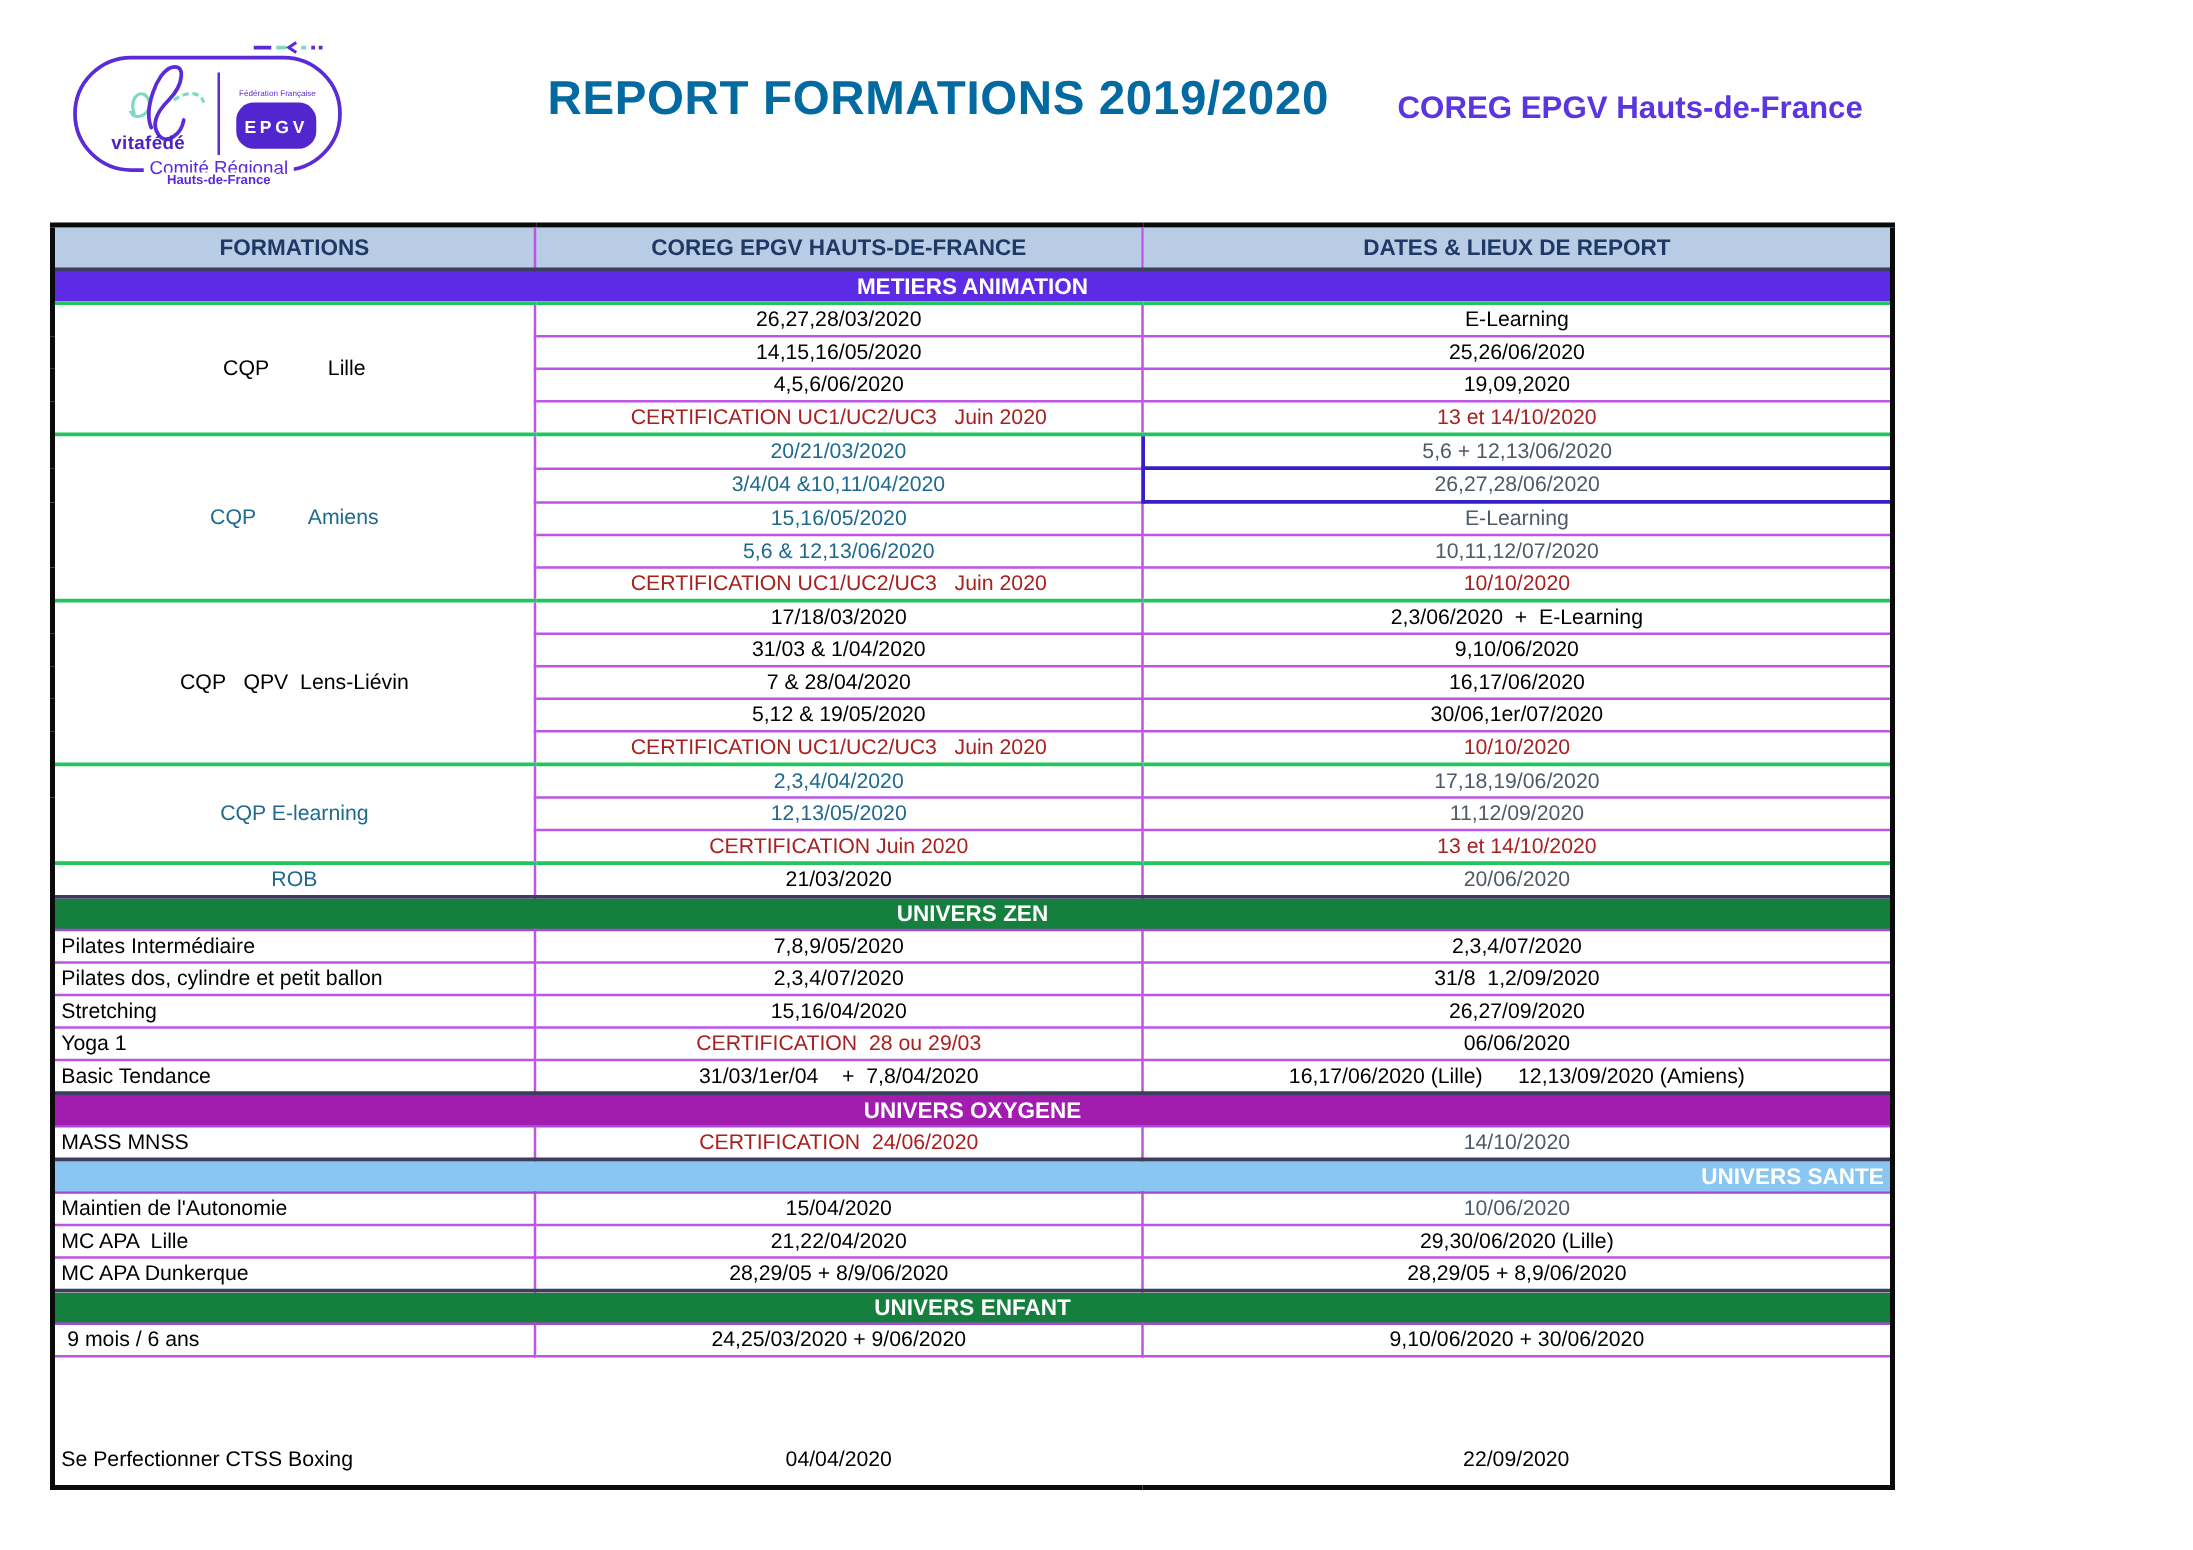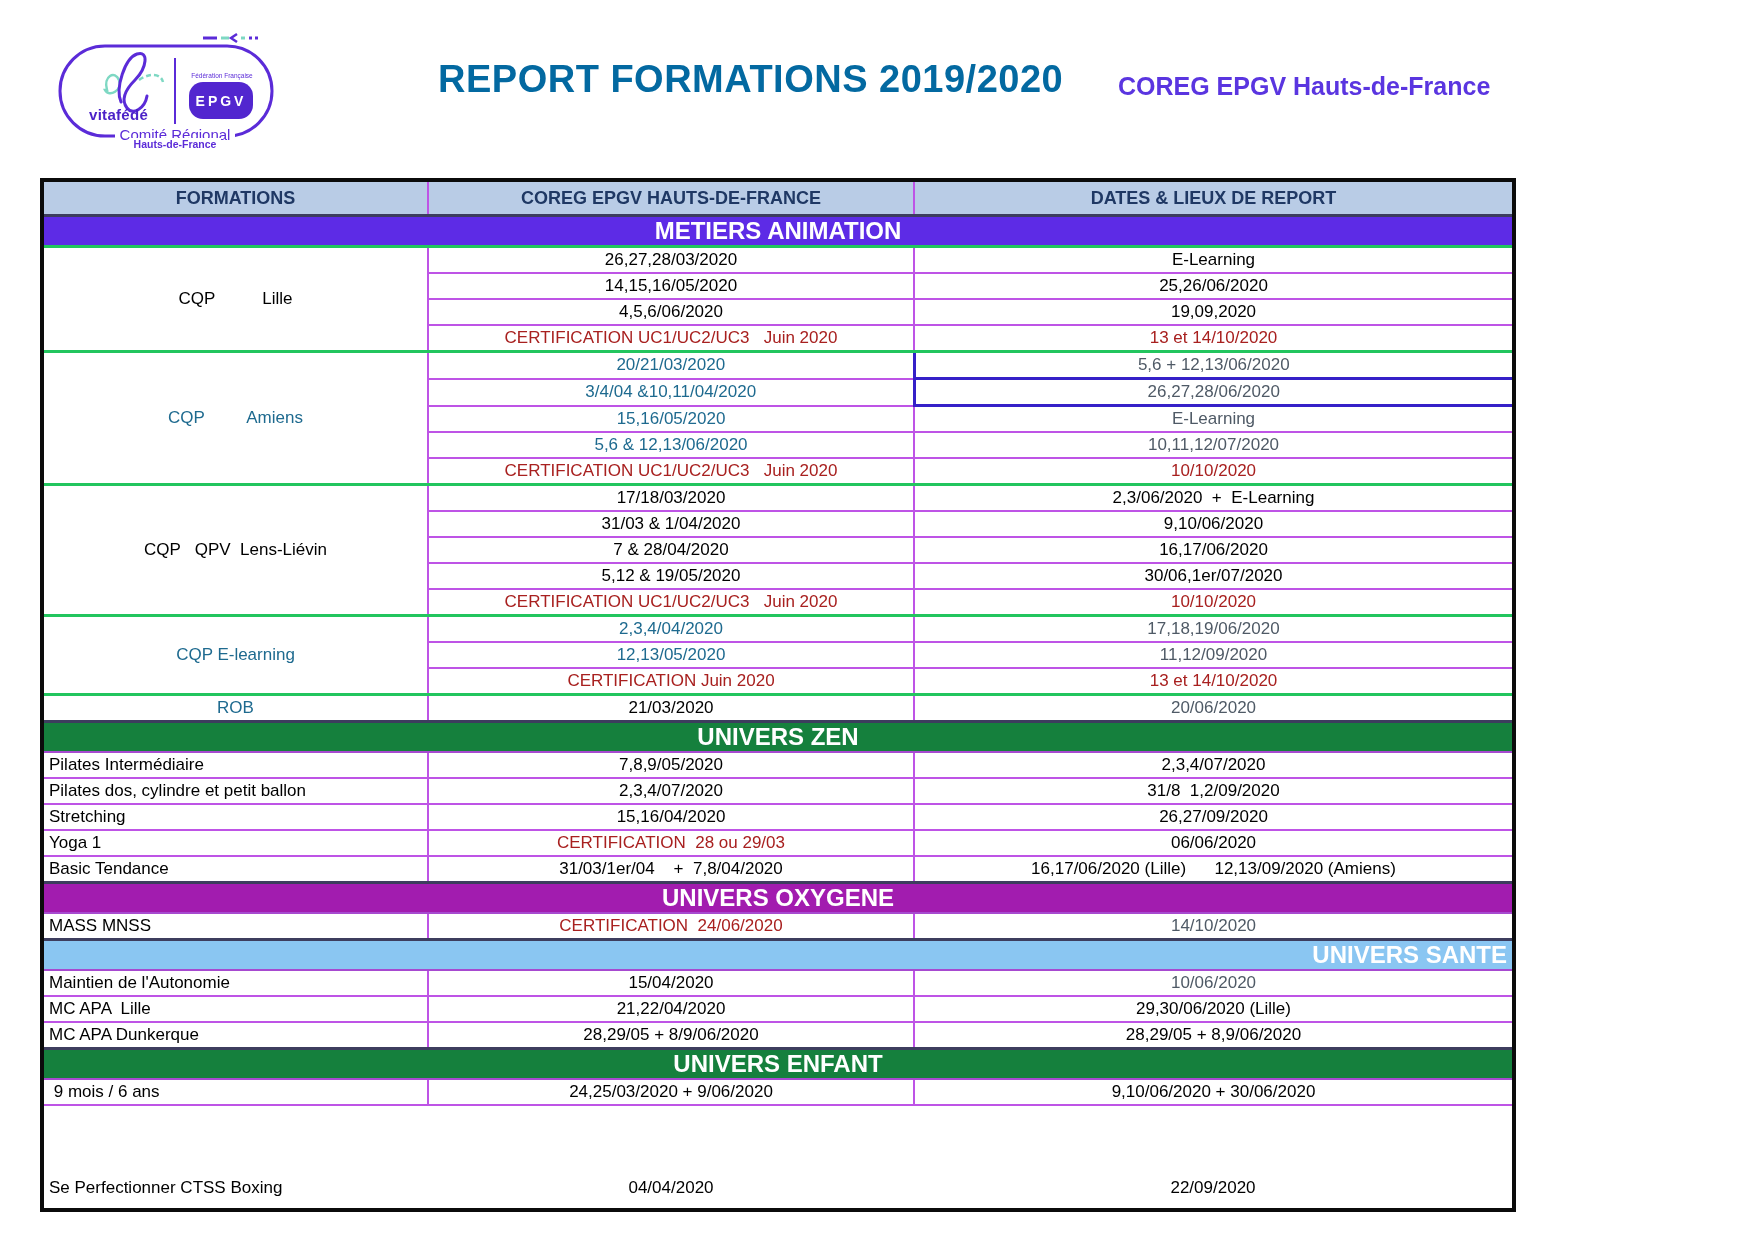--- a/index.html
+++ b/index.html
@@ -21,21 +21,21 @@
   .title{position:absolute;left:438px;top:58px;font-size:38px;font-weight:800;color:#0369a1;letter-spacing:.5px;white-space:pre;}
   .subtitle{position:absolute;left:1118px;top:72px;font-size:25px;font-weight:bold;color:#5a35e0;white-space:pre;}
 
   
   table{position:absolute;left:40px;top:138px;width:1472px;border-collapse:collapse;table-layout:fixed;
     border:4px solid #0b0b0b;margin-top:40px;}
   td,th{overflow:hidden;white-space:pre-wrap;}
   th{background:#b9cce6;color:#1f3864;font-size:18px;font-weight:bold;height:30px;
     border:2px solid #be54e6;border-top:4px solid #0b0b0b;text-align:center;padding:1px 4px;}
   td{border:2px solid #be54e6;font-size:17px;height:24px;text-align:center;padding:0 5px;}
-  tr.band td{color:#fff;font-weight:bold;font-size:24px;height:24px;border-top:3px solid #3d3d5e;border-bottom:2px solid #a74ad0;}
+  tr.band td{color:#fff;font-weight:bold;font-size:18px;height:24px;border-top:3px solid #3d3d5e;border-bottom:2px solid #a74ad0;}
   tr.band td.left{text-align:right;padding-left:8px;}
   tr.group-start td{border-top:3px solid #22c55e;}
   td.left{text-align:left;}
   td.boxed{border:3px solid #3520c8;}
   td.c-black{color:#000;}
   td.c-teal{color:#1e6a8f;}
   td.c-red{color:#a8201f;}
   td.c-gray{color:#4f5a66;}
   tr.footer td{border-left:none;border-right:none;height:92px;vertical-align:bottom;padding-bottom:10px;}
 </style>

